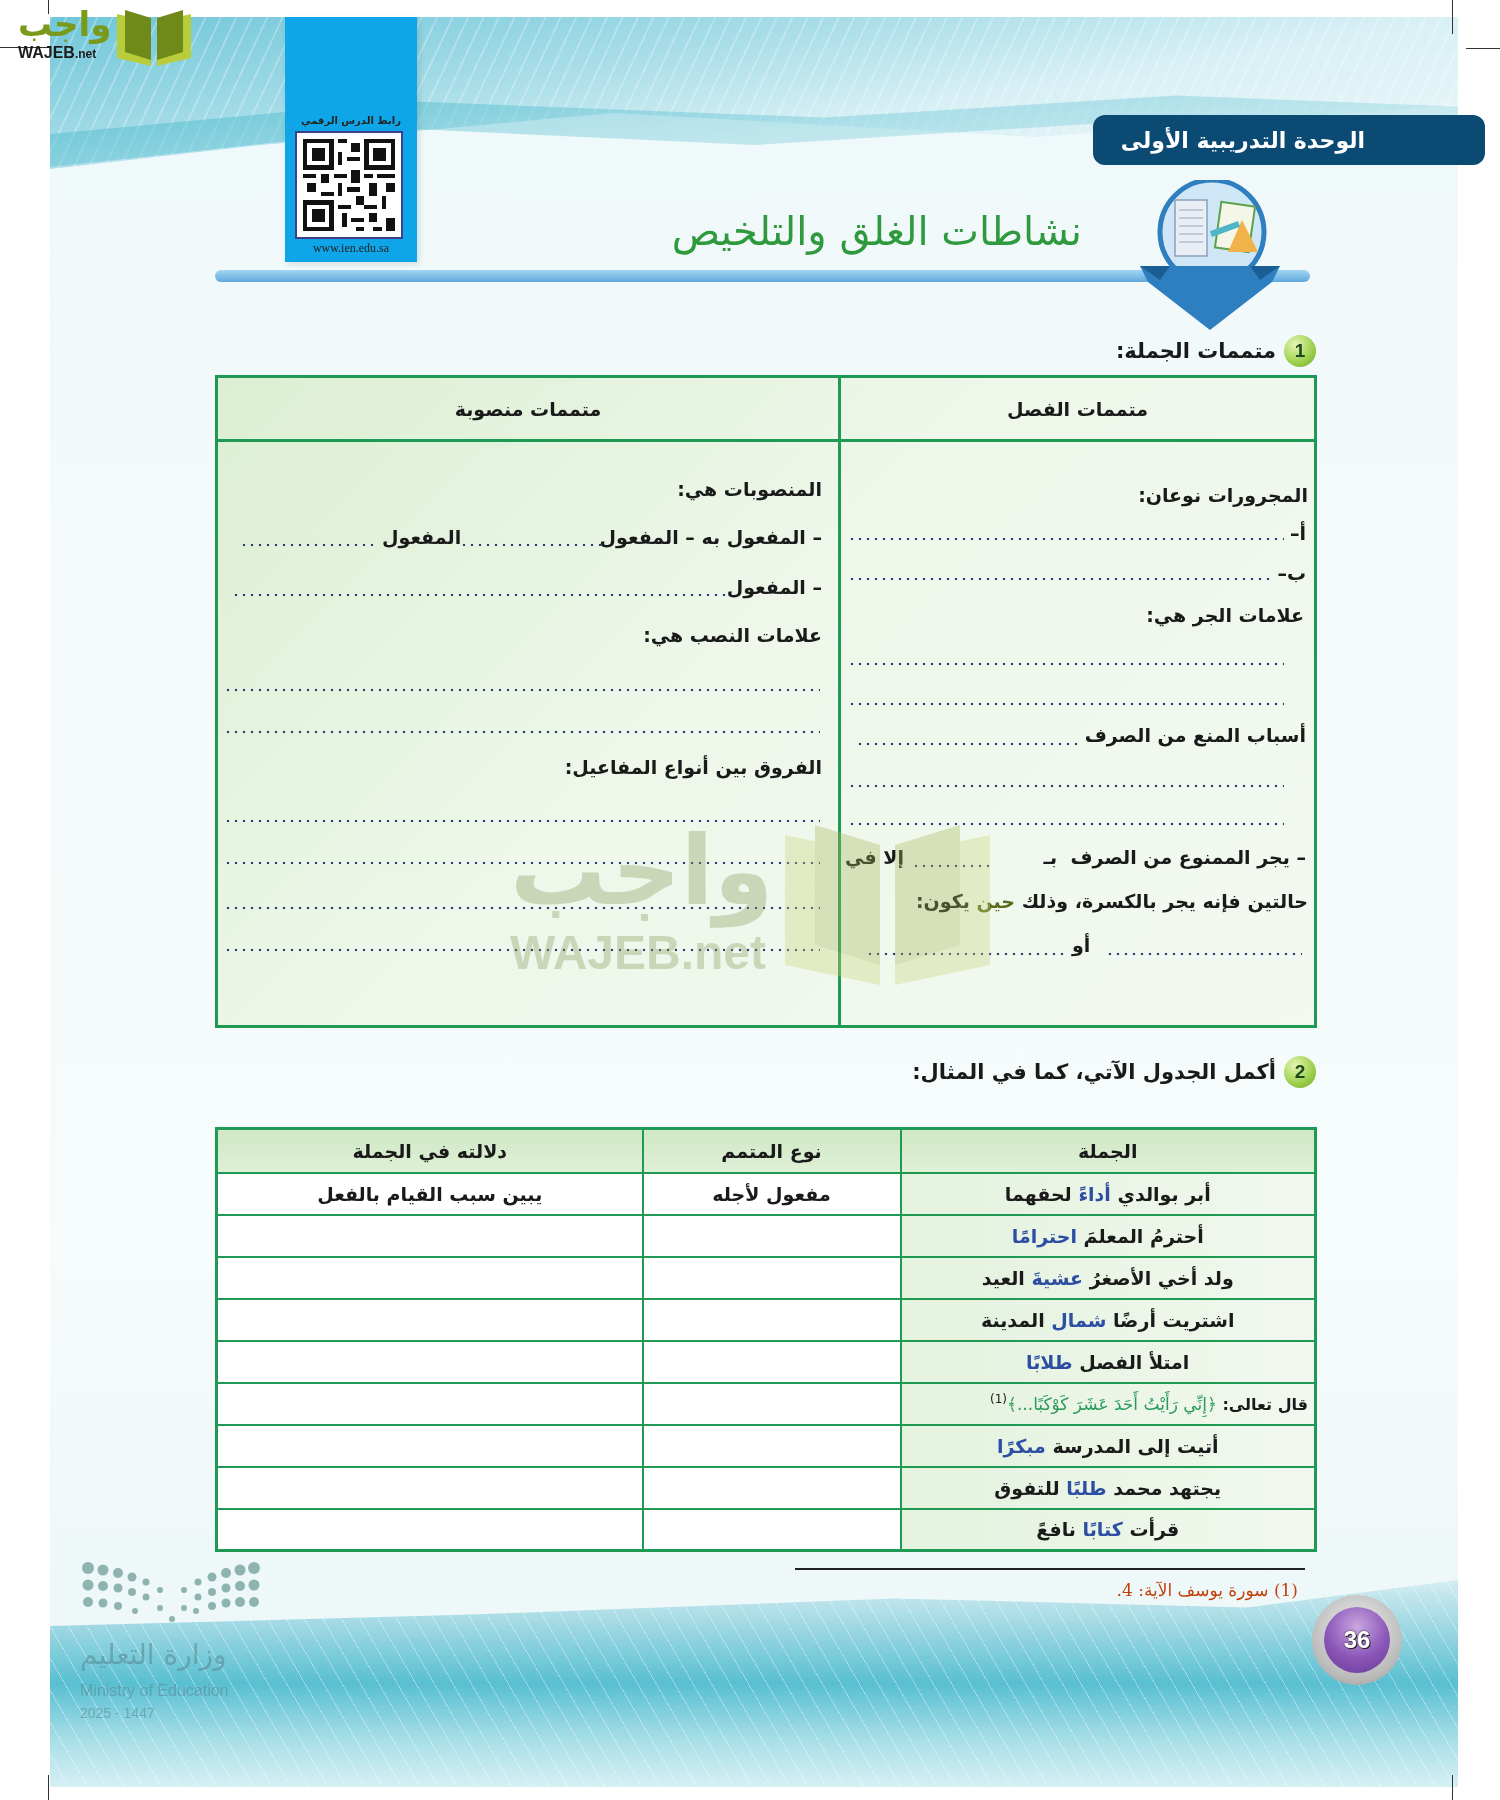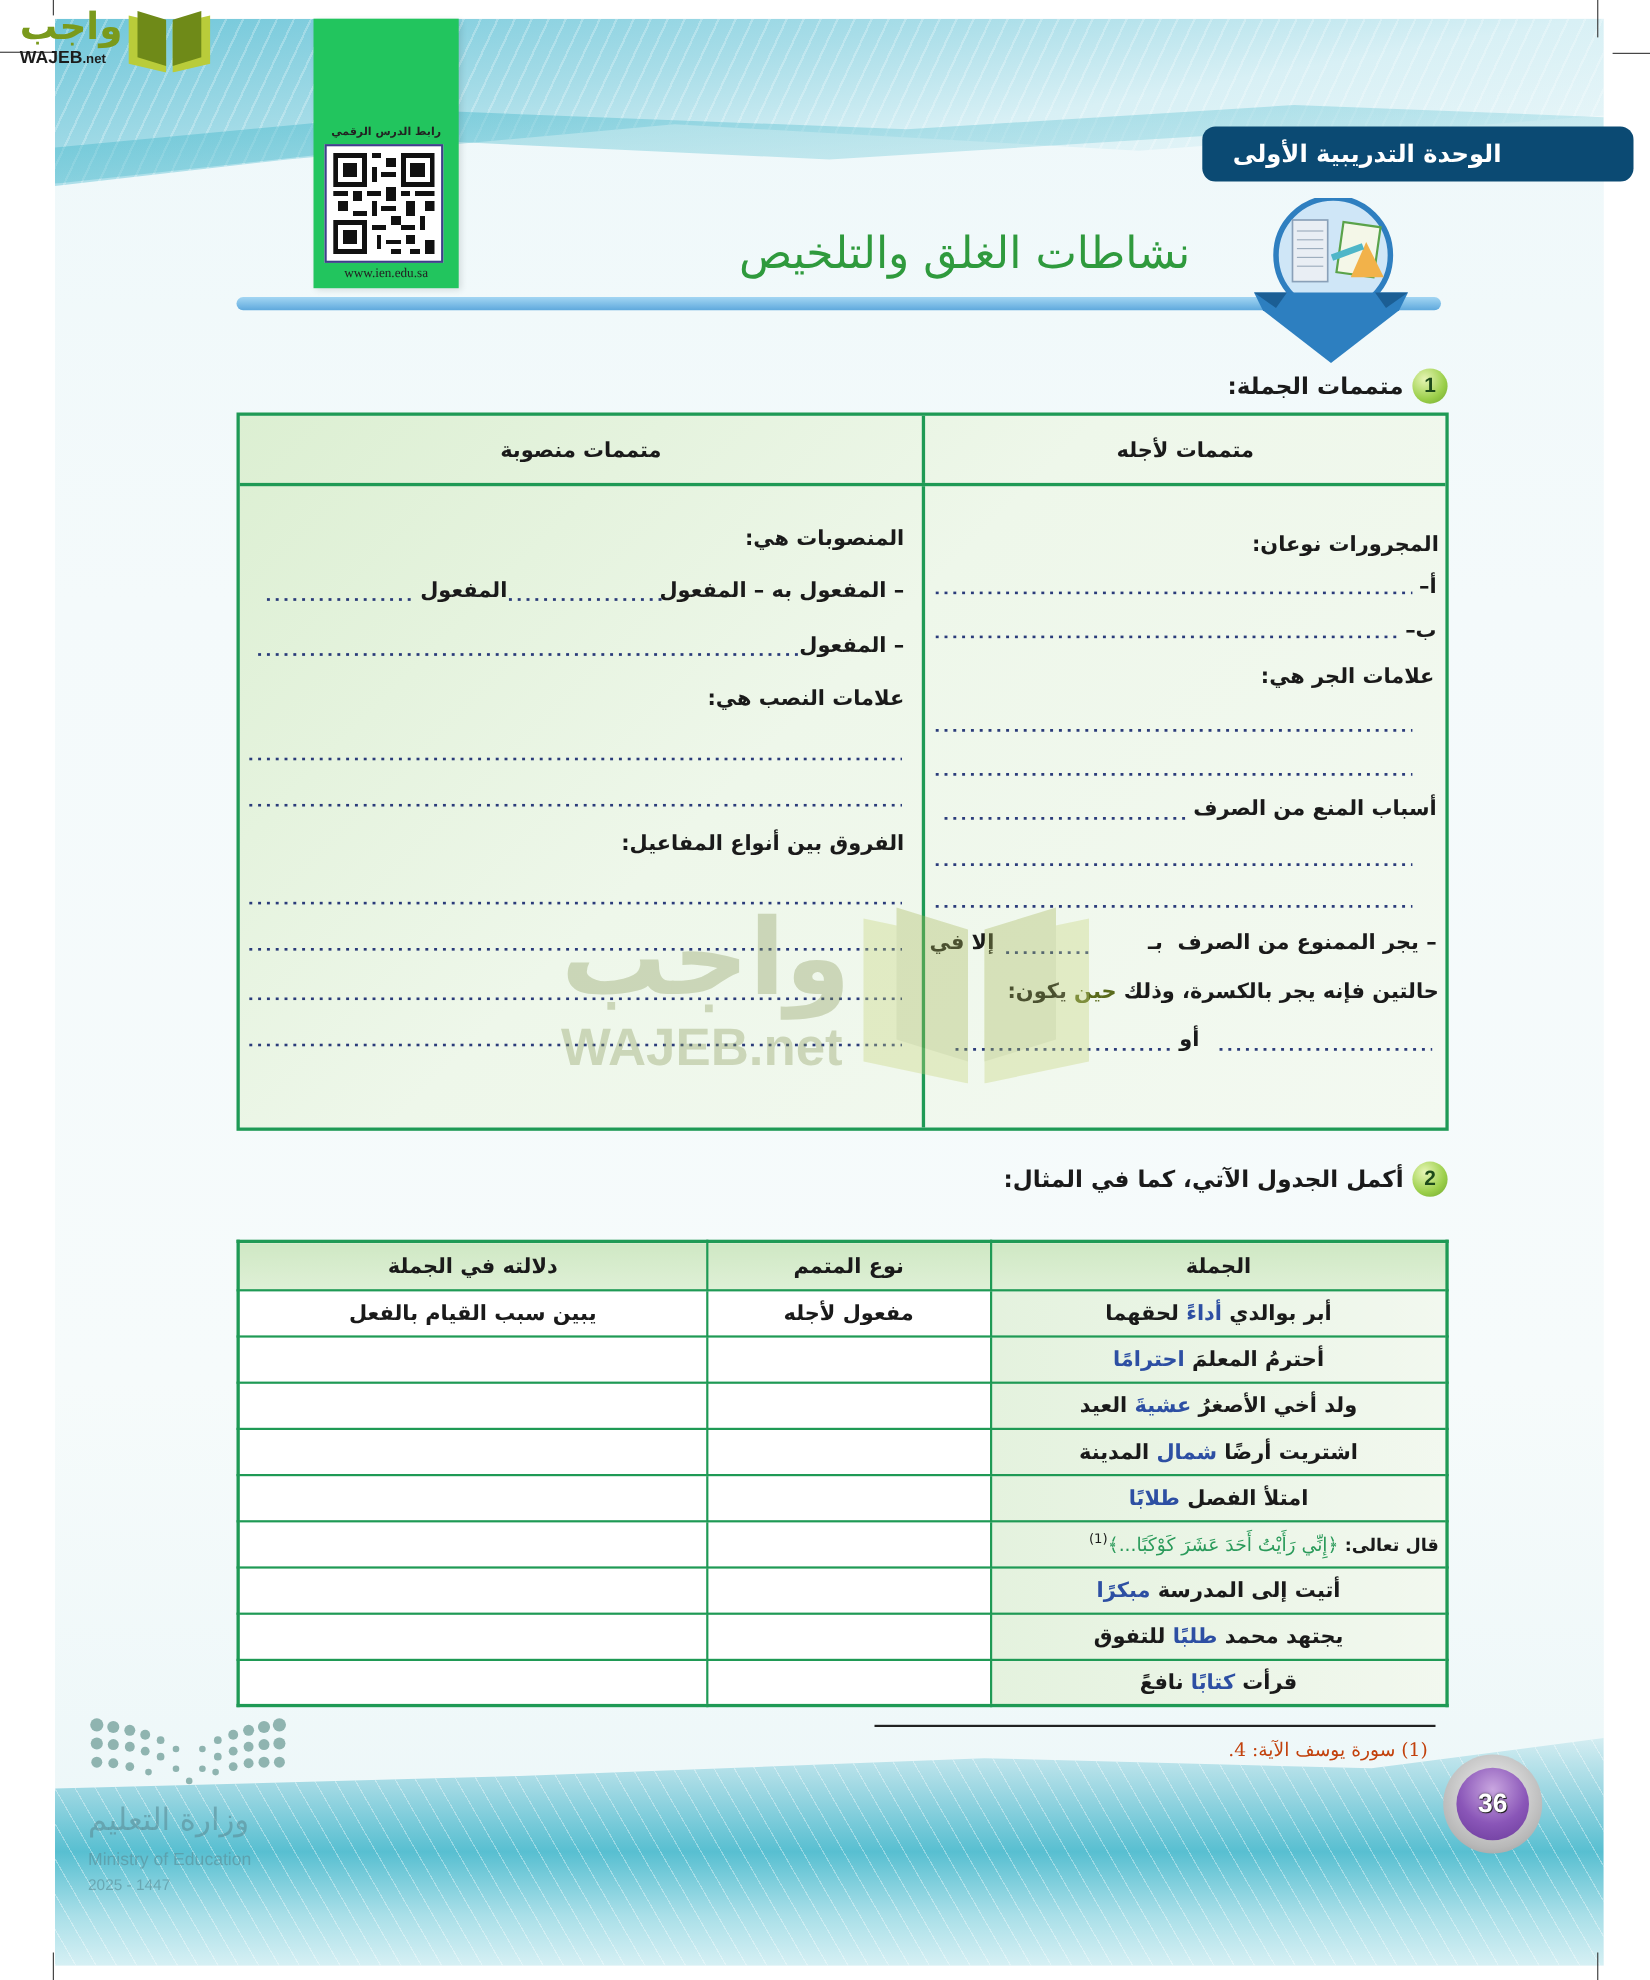--- a/index.html
+++ b/index.html
@@ -38,21 +38,21 @@
     
     .wajeb-logo { position: absolute; left: 8px; top: 4px; width: 160px; height: 60px; }
     .wajeb-ar { position: absolute; left: 10px; top: 0; font: bold 34px "DejaVu Sans", sans-serif; color: #7a9a1c; letter-spacing: -1px; }
     .wajeb-en { position: absolute; left: 10px; top: 40px; font: bold 16px "Liberation Sans", sans-serif; color: #1c1c1c; }
     .wajeb-en .net { font-size: 12px; }
     .wajeb-book { position: absolute; left: 105px; top: 4px; width: 82px; height: 58px; }
 
     
     .qr-card {
       position: absolute; left: 285px; top: 17px; width: 132px; height: 245px;
-      background: #22c55e; box-shadow: 2px 2px 6px rgba(0,0,0,0.12);
+      background: #0ea5e9; box-shadow: 2px 2px 6px rgba(0,0,0,0.12);
     }
     .qr-label { position: absolute; top: 98px; left: 0; width: 100%; text-align: center; font: bold 10px "DejaVu Sans", sans-serif; color: #222; direction: rtl; }
     .qr-box { position: absolute; left: 10px; top: 114px; width: 108px; height: 108px; border: 2px solid #3d3f8a; background: #fff; padding: 6px; }
     .qr-url { position: absolute; top: 224px; left: 0; width: 100%; text-align: center; font: 12px "Liberation Serif", serif; color: #222; }
 
     
     .unit-banner {
       position: absolute; left: 1093px; top: 115px; width: 392px; height: 50px;
       background: #0b4a73; border-radius: 12px;
       color: #fff; font: bold 22px "DejaVu Sans", sans-serif; direction: rtl;
@@ -244,21 +244,21 @@
   <path d="M150 86 L120 86 L130 100 Z" fill="#1b5e94"></path>
 </svg>
 
 <div class="section-heading" style="top:335px;">
   <span class="num-badge">1</span>
   <span>متممات الجملة:</span>
 </div>
 
 <div class="t1">
   <div class="t1-head">
-    <div class="t1-head-cell right">متممات لأجله</div>
+    <div class="t1-head-cell right">متممات الفصل</div>
     <div class="t1-head-cell left">متممات منصوبة</div>
   </div>
   <div class="t1-col-divider"></div>
 </div>
 
 <div class="line" style="right:192px;top:484px;">المجرورات نوعان:</div>
 <div class="line" style="right:194px;top:522px;">أ–</div>
 <div class="dots" style="left:848px;width:436px;top:537px;"></div>
 <div class="line" style="right:194px;top:562px;">ب–</div>
 <div class="dots" style="left:848px;width:424px;top:577px;"></div>

